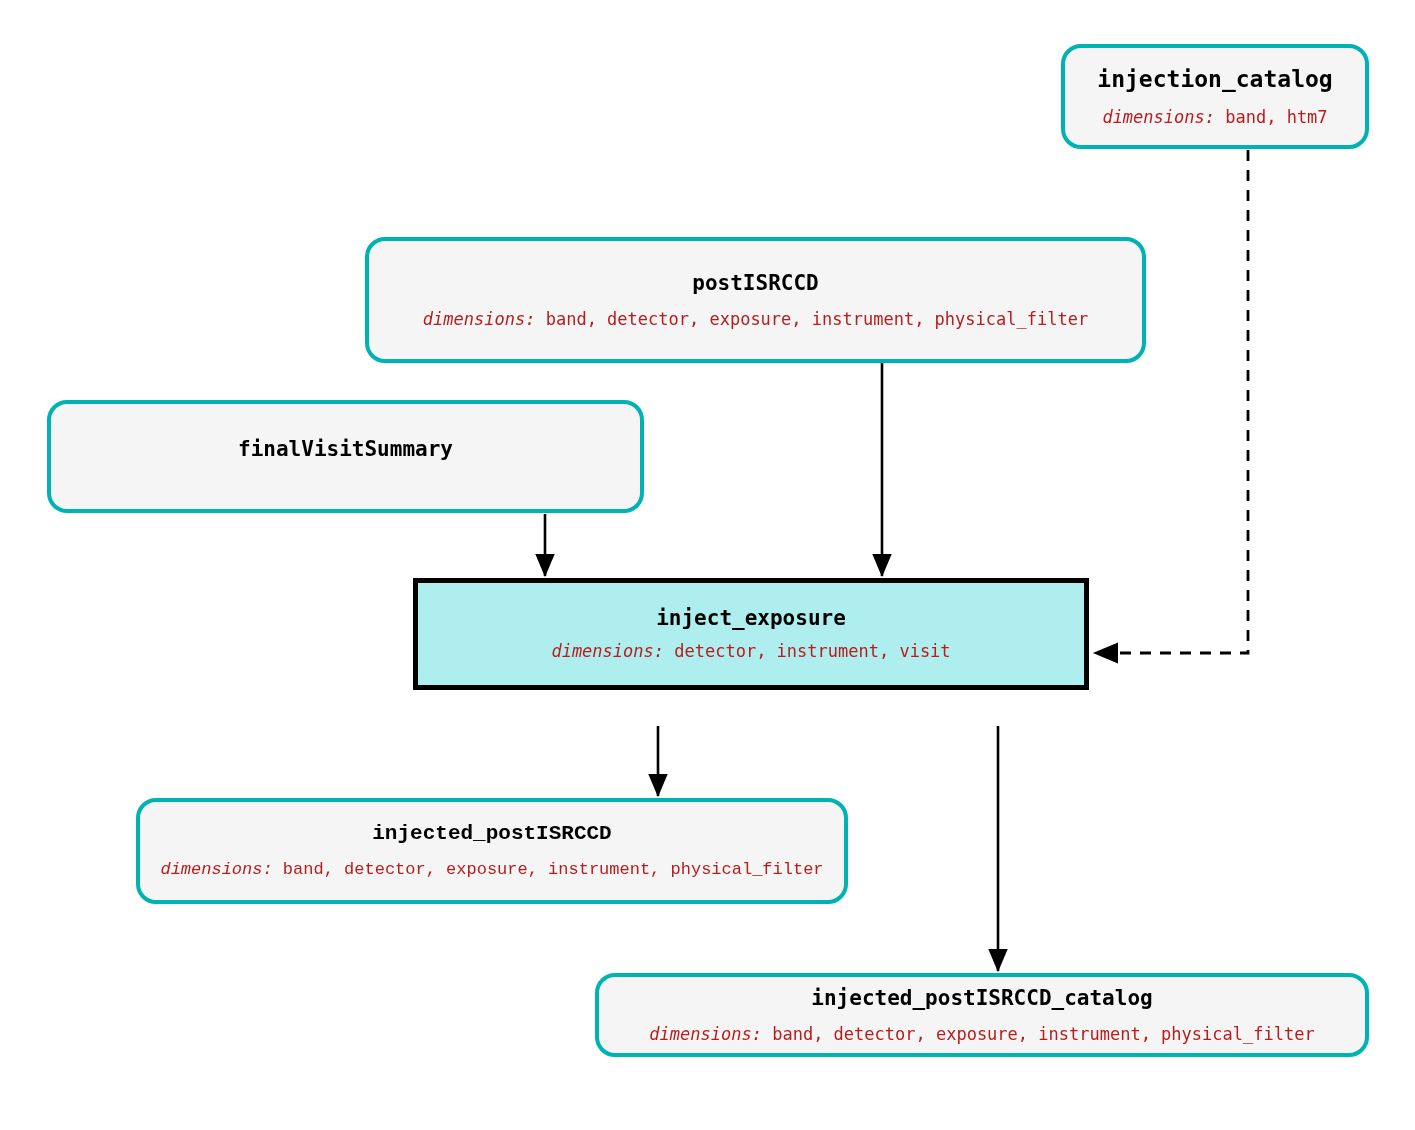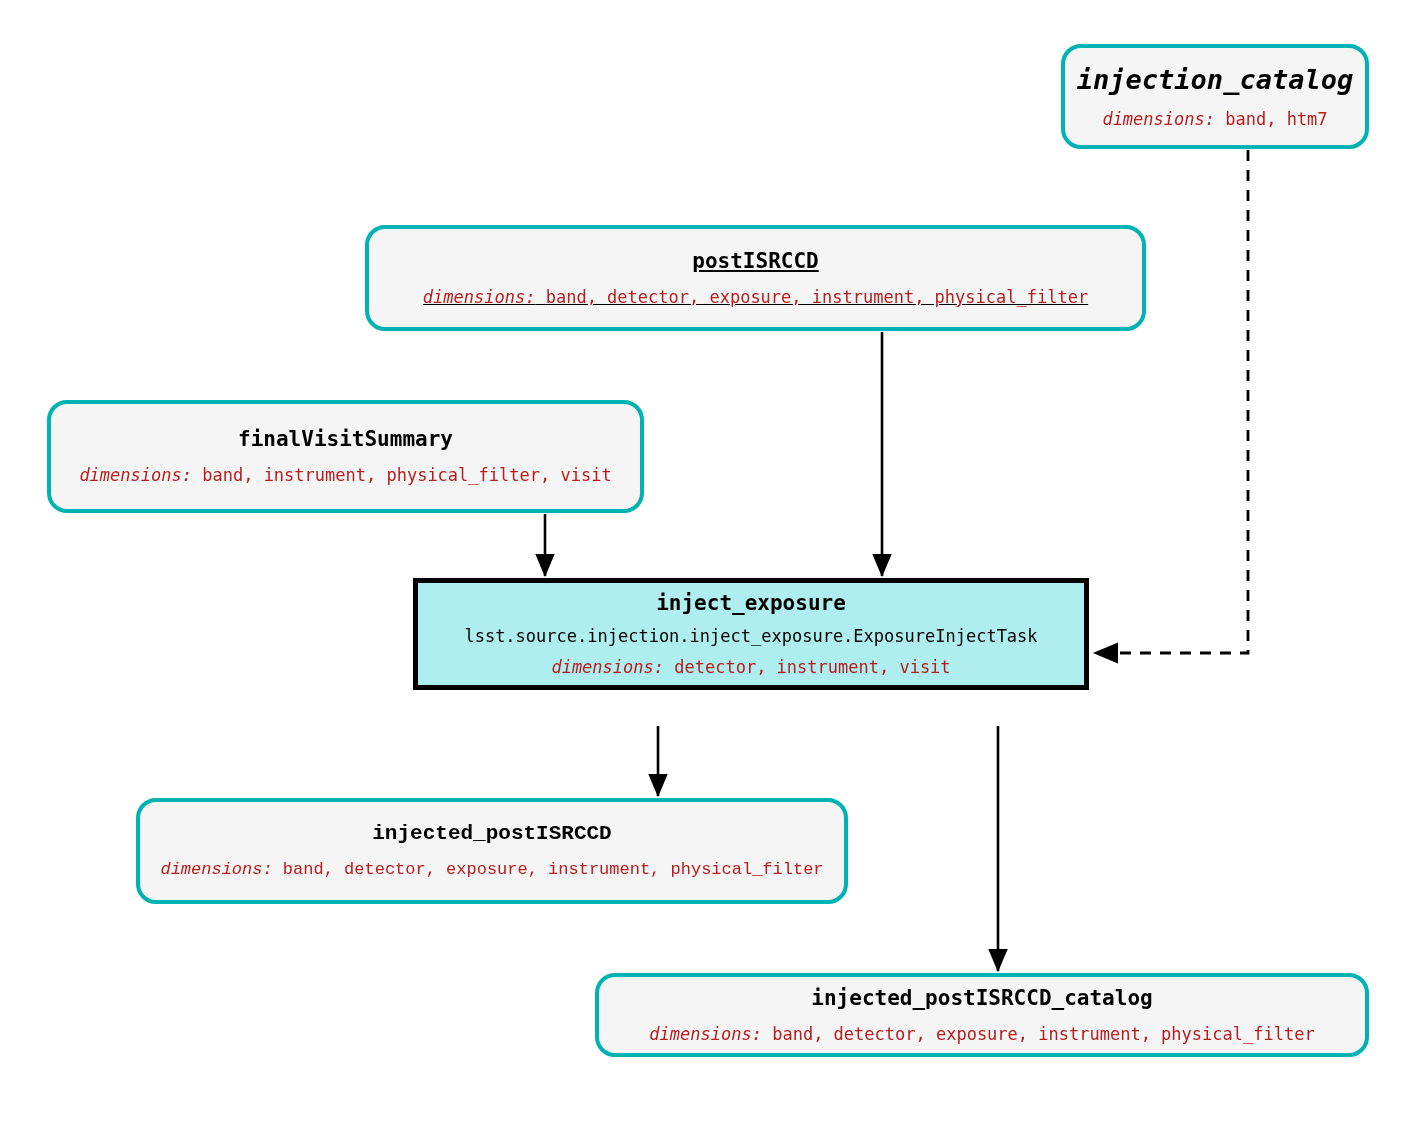--- a/index.html
+++ b/index.html
@@ -67,26 +67,26 @@
     line-height: 1.2;
     white-space: nowrap;
   }
   .dims-label {
     font-style: italic;
   }
   
   #node-injection_catalog {
     left: 1061px; top: 44px; width: 308px; height: 105px;
   }
-  #node-injection_catalog .node-title { font-size: 27px; font-style: italic; }
+  #node-injection_catalog .node-title { font-size: 23px; }
   #node-injection_catalog .node-dims { font-size: 17px; }
   #node-injection_catalog .node-title { margin-bottom: 14px; }
 
   #node-postISRCCD {
-    left: 365px; top: 225px; width: 781px; height: 106px; text-decoration: underline;
+    left: 365px; top: 237px; width: 781px; height: 126px;
   }
   #node-postISRCCD .node-title { margin-bottom: 14px; }
 
   #node-finalVisitSummary {
     left: 47px; top: 400px; width: 597px; height: 113px;
   }
   #node-finalVisitSummary .node-title { margin-bottom: 14px; }
 
   #node-inject_exposure {
     left: 413px; top: 578px; width: 676px; height: 112px;
@@ -135,26 +135,24 @@
     <div class="node-dims"><span class="dims-label">dimensions:</span> <span>band, htm7</span></div>
   </div>
 
   <div class="node dataset" id="node-postISRCCD">
     <div class="node-title">postISRCCD</div>
     <div class="node-dims"><span class="dims-label">dimensions:</span> <span>band, detector, exposure, instrument, physical_filter</span></div>
   </div>
 
   <div class="node dataset" id="node-finalVisitSummary">
     <div class="node-title">finalVisitSummary</div>
-    <div class="node-dims"><span class="dims-label">dimensions:</span> <span>band, instrument, physical_filter, visit</span></div>
   </div>
 
   <div class="node task" id="node-inject_exposure">
     <div class="node-title">inject_exposure</div>
-    <div class="node-subtitle">lsst.source.injection.inject_exposure.ExposureInjectTask</div>
     <div class="node-dims"><span class="dims-label">dimensions:</span> <span>detector, instrument, visit</span></div>
   </div>
 
   <div class="node dataset" id="node-injected_postISRCCD">
     <div class="node-title">injected_postISRCCD</div>
     <div class="node-dims"><span class="dims-label">dimensions:</span> <span>band, detector, exposure, instrument, physical_filter</span></div>
   </div>
 
   <div class="node dataset" id="node-injected_postISRCCD_catalog">
     <div class="node-title">injected_postISRCCD_catalog</div>

